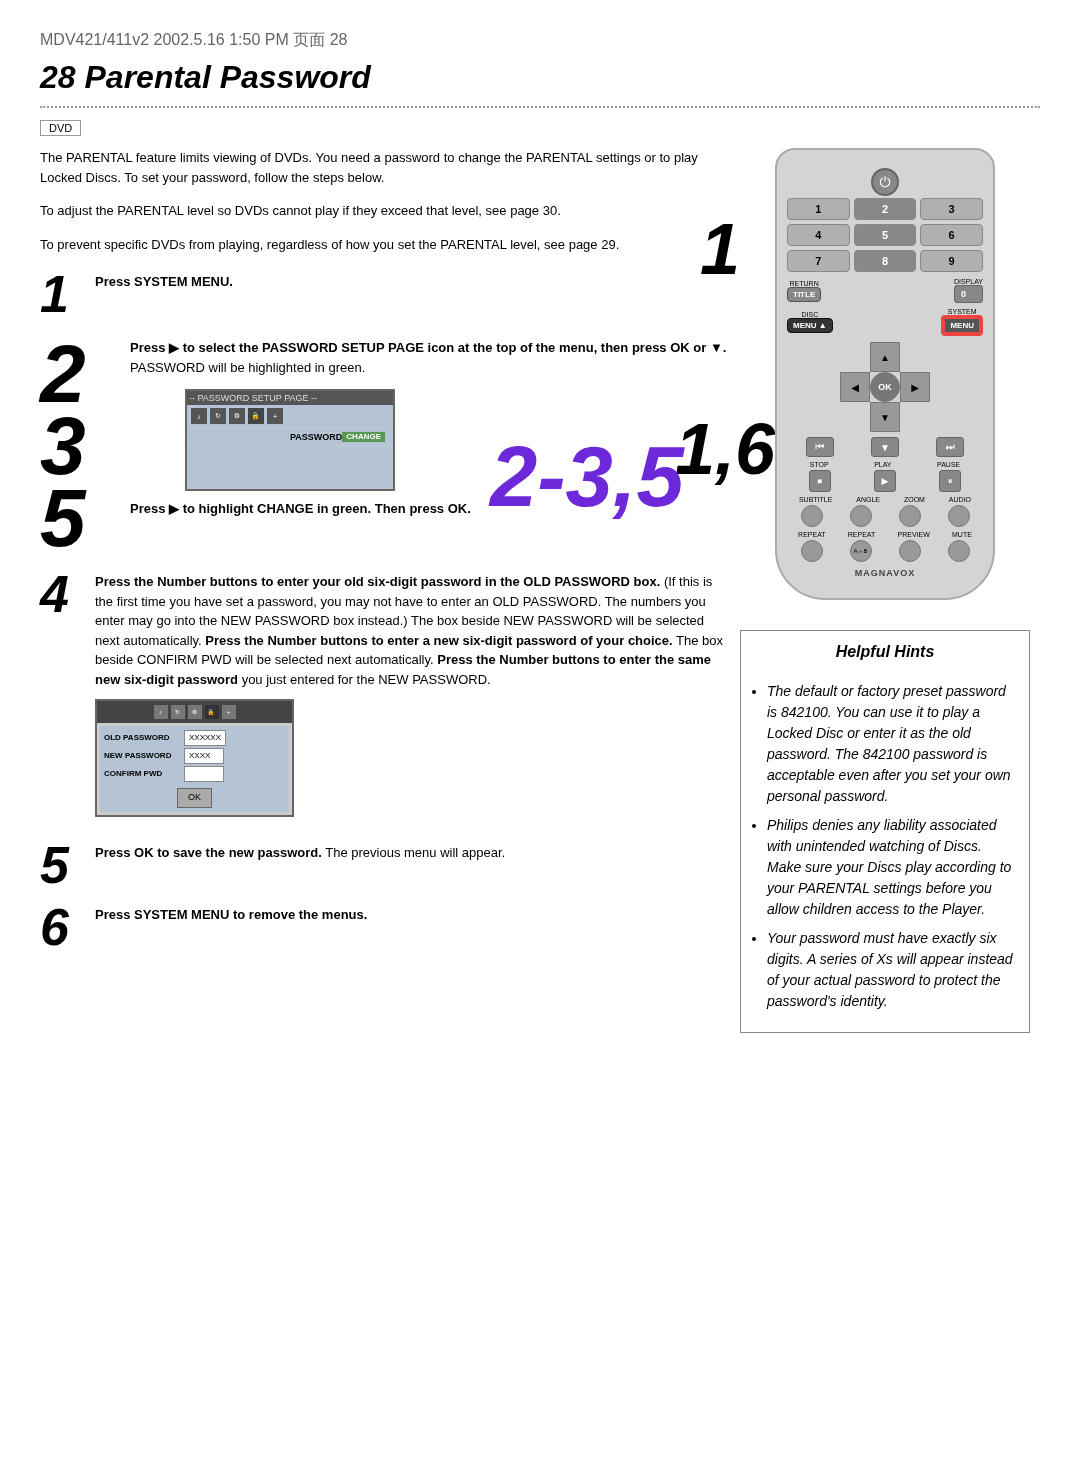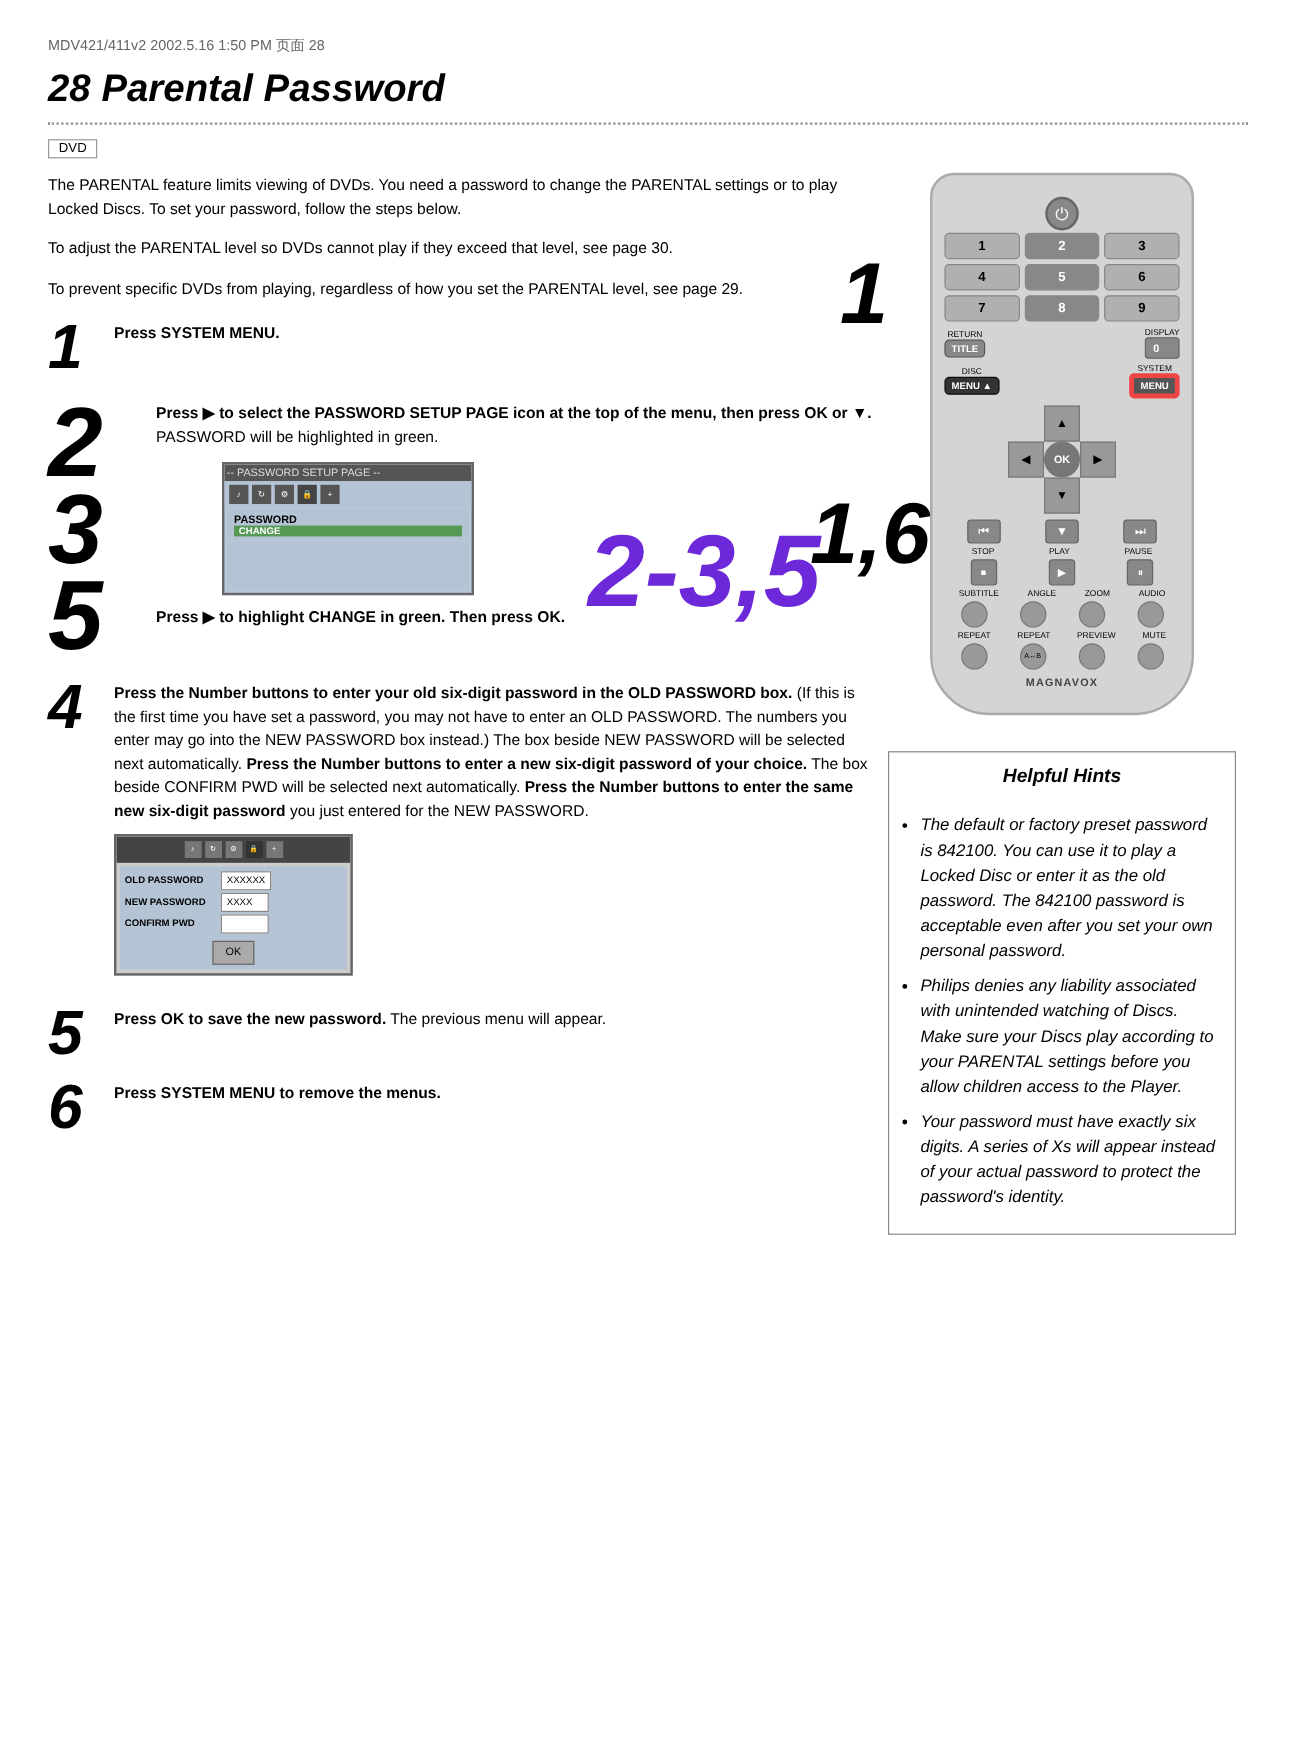--- a/index.html
+++ b/index.html
@@ -13,21 +13,21 @@
     }
     .page-wrapper {
       width: 1080px;
       min-height: 1457px;
       background: #fff;
       padding: 30px 40px 40px 40px;
       position: relative;
     }
     
     .page-header-meta {
-      font-size: 12px;
+      font-size: 16px;
       color: #666;
       margin-bottom: 8px;
     }
     .page-title {
       font-size: 32px;
       font-style: italic;
       font-weight: bold;
       margin-bottom: 10px;
     }
     .dotted-line {
@@ -366,21 +366,20 @@
       justify-content: space-between;
     }
     .first-img-row {
       display: flex;
       justify-content: flex-end;
       background: #b4c4d4;
       padding: 3px 6px;
       margin: 2px;
       font-size: 9px;
       font-weight: bold;
-      flex-direction: column;
     }
     .first-img-row .change {
       background: #559955;
       color: #fff;
       padding: 0 4px;
       font-size: 8px;
     }
     .second-img {
       background: #ccc;
       border: 2px solid #666;

